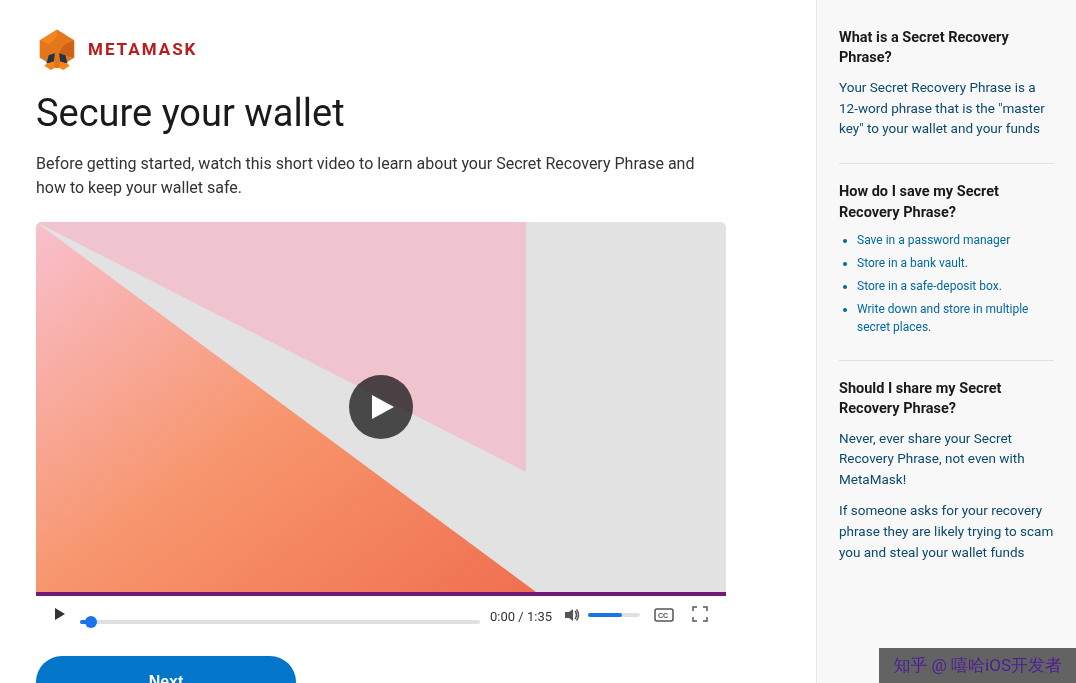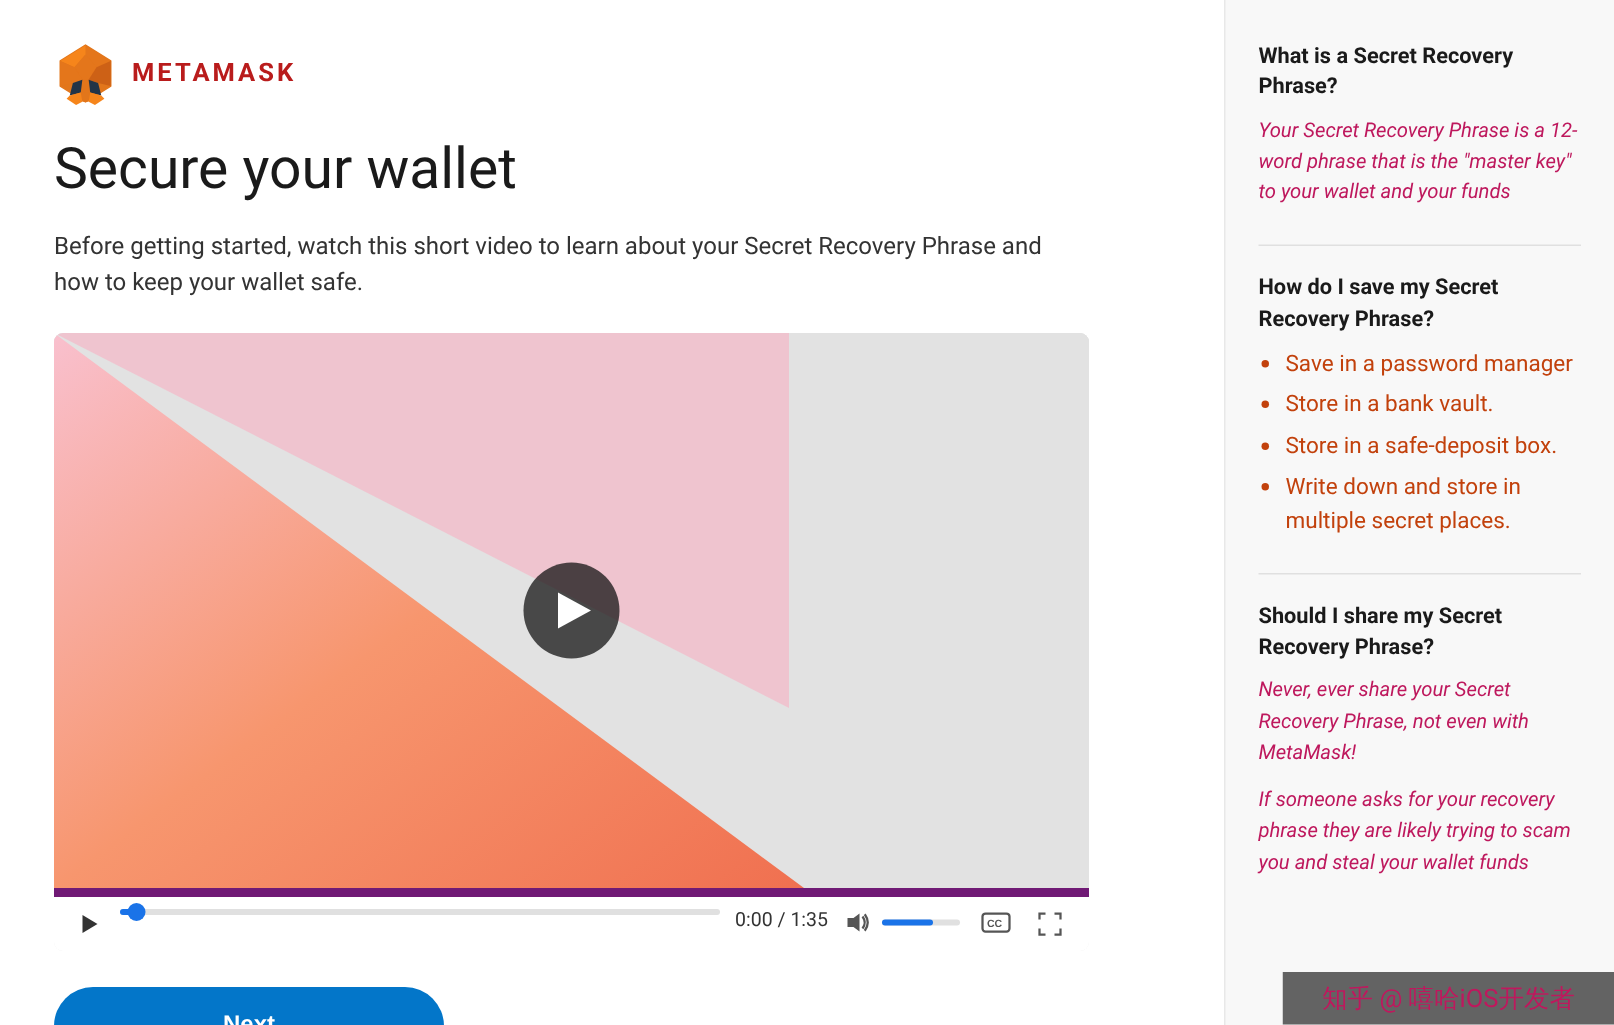--- a/index.html
+++ b/index.html
@@ -108,24 +108,24 @@
       height: 0;
       border-style: solid;
       border-width: 12px 0 12px 22px;
       border-color: transparent transparent transparent #fff;
       margin-left: 4px;
     }
 
     
     .video-controls {
       background: #fff;
-      border-top: 6px solid #701a75;
+      border-top: 4px solid #701a75;
       padding: 8px 14px;
       display: flex;
-      align-items: flex-start;
+      align-items: flex-end;
       gap: 10px;
     }
 
     .control-btn {
       background: none;
       border: none;
       cursor: pointer;
       display: flex;
       align-items: center;
       justify-content: center;
@@ -231,53 +231,52 @@
 
     .sidebar-section-title {
       font-weight: 700;
       font-size: 14.5px;
       color: #1a1a1a;
       margin-bottom: 8px;
       line-height: 1.4;
     }
 
     .sidebar-section-text {
-      color: #be185d;
+      color: #0c4a6e;
       font-size: 13.5px;
       line-height: 1.55;
-      font-style: italic;
     }
 
     .sidebar-list {
       list-style: disc;
       padding-left: 18px;
-      color: #c2410c;
-      font-size: 15px;
+      color: #0369a1;
+      font-size: 12px;
     }
 
     .sidebar-list li {
       margin-bottom: 5px;
       line-height: 1.5;
     }
 
     .divider {
       height: 1px;
       background: #e0e0e0;
       margin: 18px 0;
     }
 
     
     .watermark {
       position: fixed;
       bottom: 0;
       right: 0;
       background: rgba(0,0,0,0.6);
-      color: #be185d;
+      color: #4c1d95;
       font-size: 17px;
-      padding: 6px 26px;
+      padding: 6px 14px;
       z-index: 999;
       pointer-events: none;
     }
   </style>
 </head>
 <body>
 
 <div class="page-wrapper">
 
   <div class="main-content">

